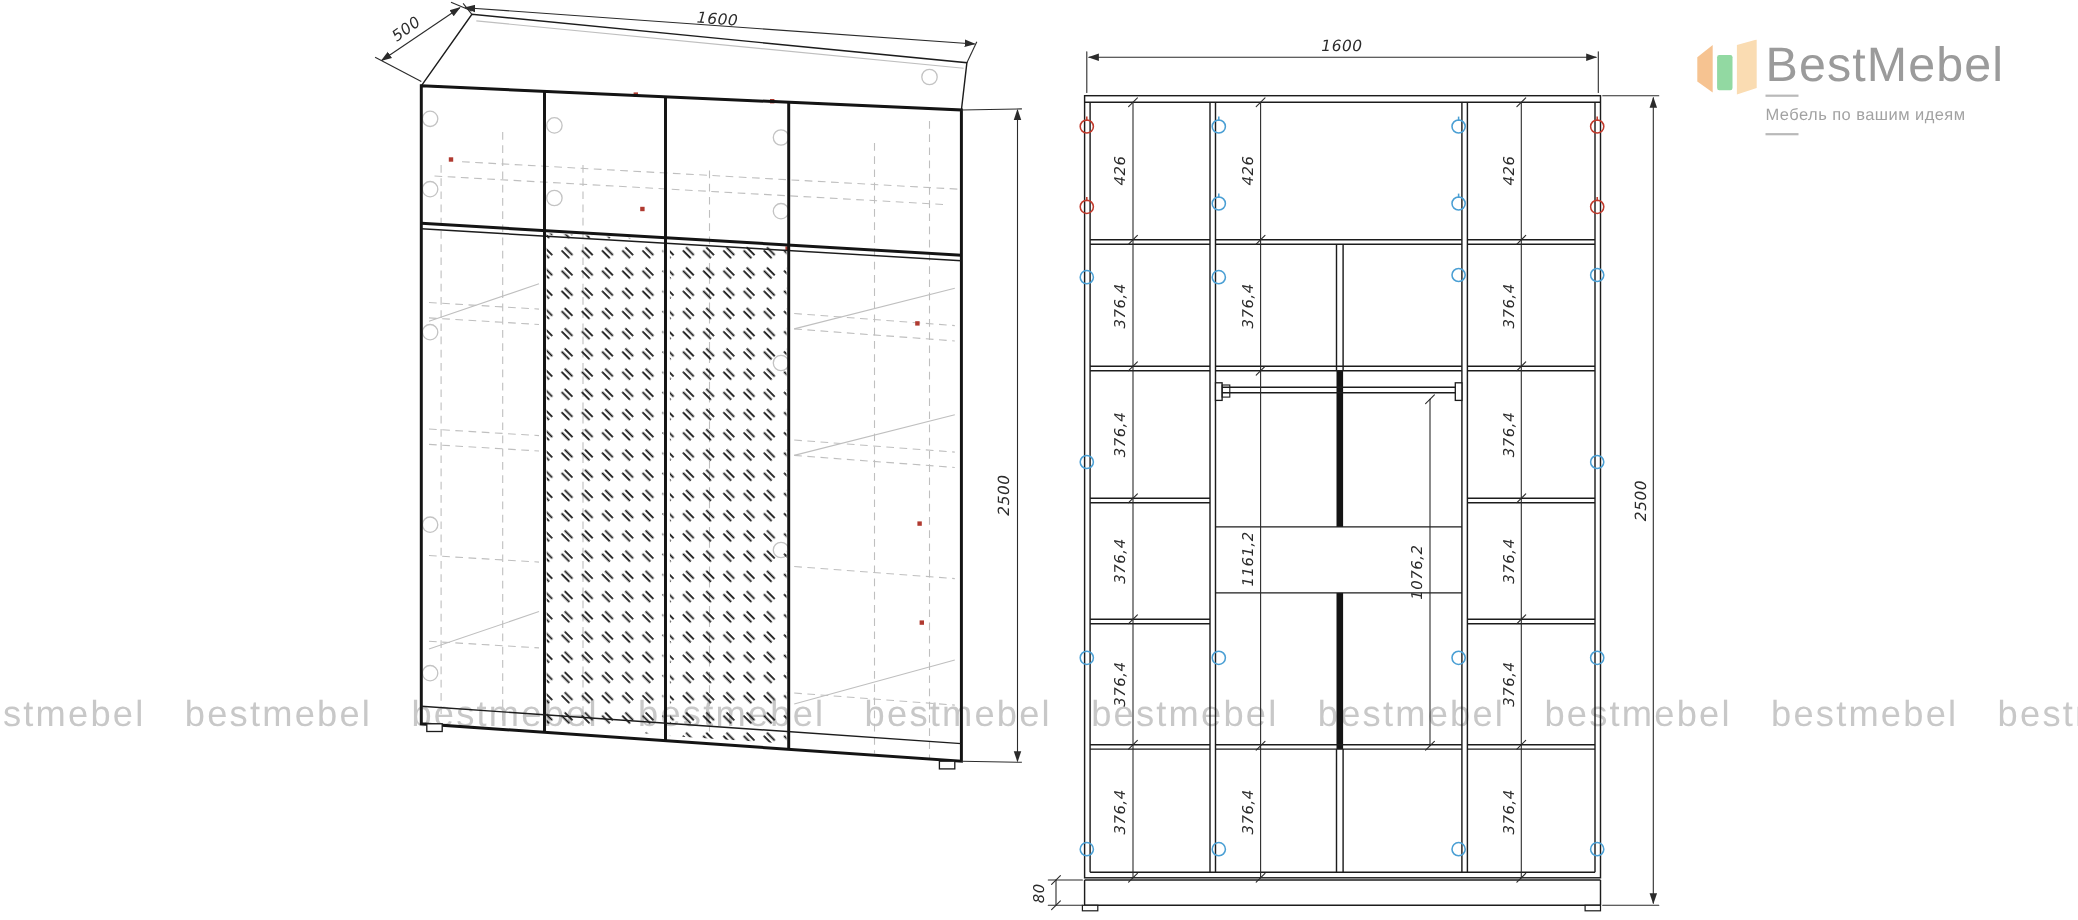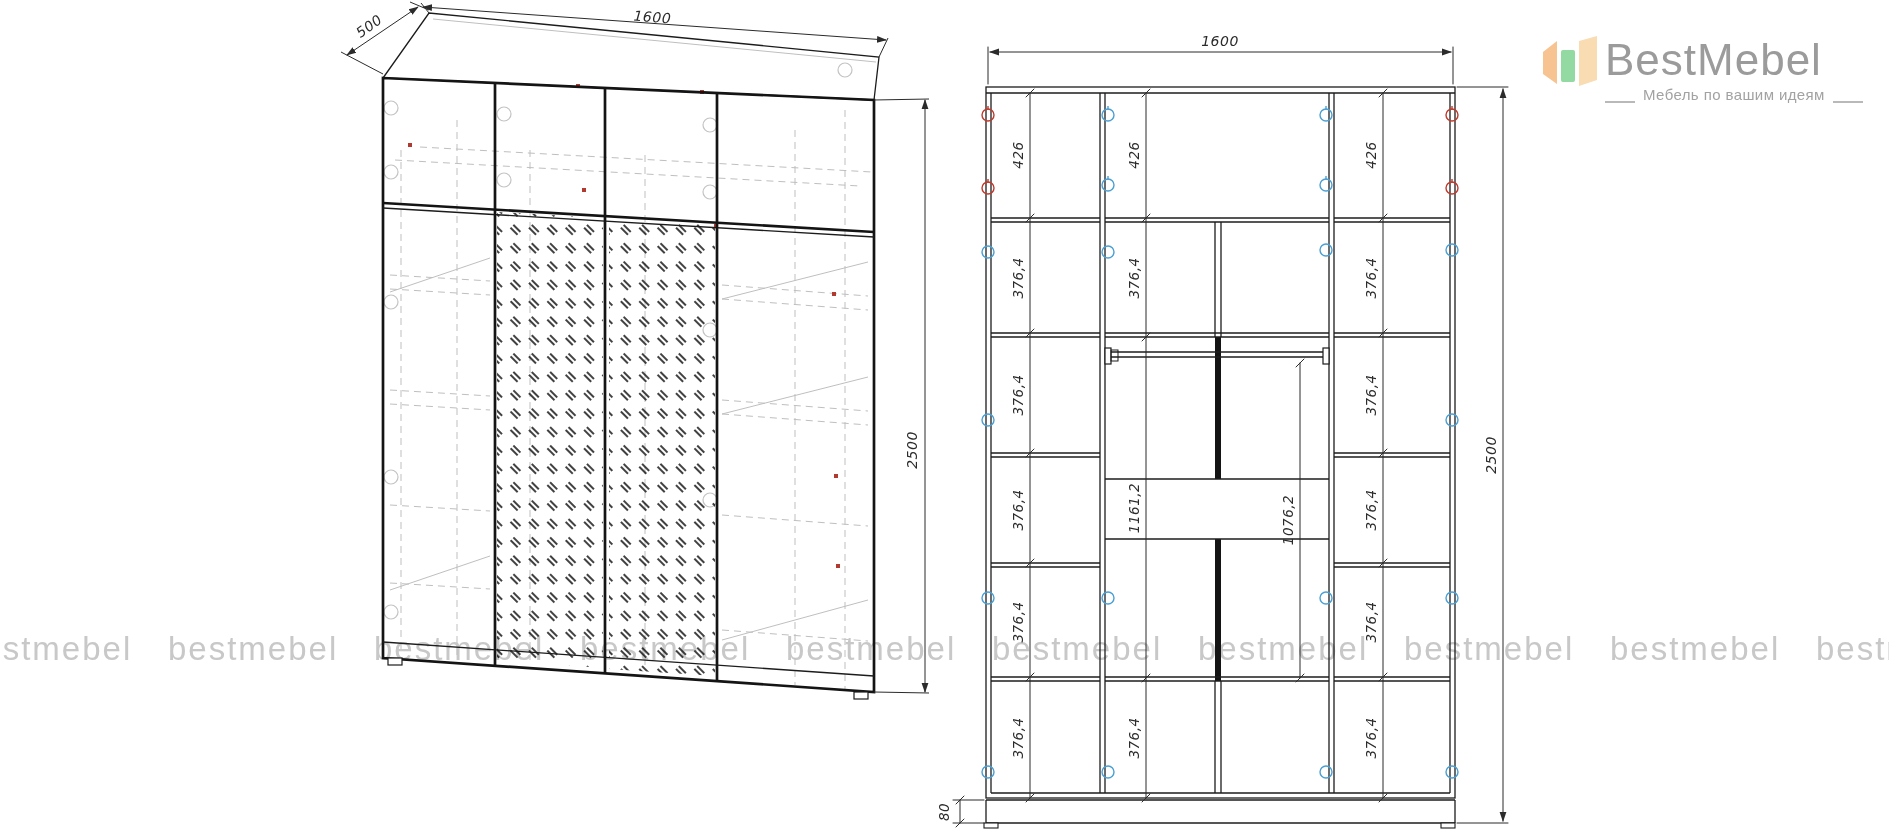--- a/index.html
+++ b/index.html
@@ -11,23 +11,23 @@
   .wm{position:absolute;top:630px;font-size:33px;letter-spacing:2px;
       color:#c8c8c8;font-family:"Liberation Sans",sans-serif;white-space:nowrap;}
   
   svg.draw{position:absolute;left:0;top:0;z-index:2;}
   
   .logo{position:absolute;left:1541px;top:36px;z-index:3;display:flex;
         align-items:flex-start;gap:6px;}
   .logo-texts{display:flex;flex-direction:column;}
   .logo-brand{font-family:"Liberation Sans",sans-serif;font-size:44px;line-height:48px;
               color:#9b9b9b;letter-spacing:1px;font-weight:400;}
-  .logo-tagline-row{display:flex;align-items:flex-end;gap:8px;margin-top:2px;
+  .logo-tagline-row{display:flex;align-items:flex-start;gap:8px;margin-top:2px;
                     color:#a2a2a2;font-family:"Liberation Sans",sans-serif;
-                    font-size:15px;letter-spacing:.4px;}
+                    font-size:15px;letter-spacing:.4px;flex-direction:column;}
   .logo-rule{display:inline-block;width:30px;height:0;border-top:2px solid #b9b9b9;}
   
   text.dim{font-family:"DejaVu Sans",sans-serif;font-style:italic;
            font-size:13.5px;fill:#2b2b2b;letter-spacing:.5px;}
   text.dim-big{font-size:14px;}
   .ln{stroke:#1c1c1c;stroke-width:1.3;fill:none;}
   .ln-thick{stroke:#141414;stroke-width:2.7;fill:none;}
   .ln-dim{stroke:#2b2b2b;stroke-width:1;fill:none;}
   .ghost{stroke:#bfbfbf;stroke-width:1;fill:none;}
   .ghost-d{stroke:#bfbfbf;stroke-width:1;fill:none;stroke-dasharray:7 5;}

